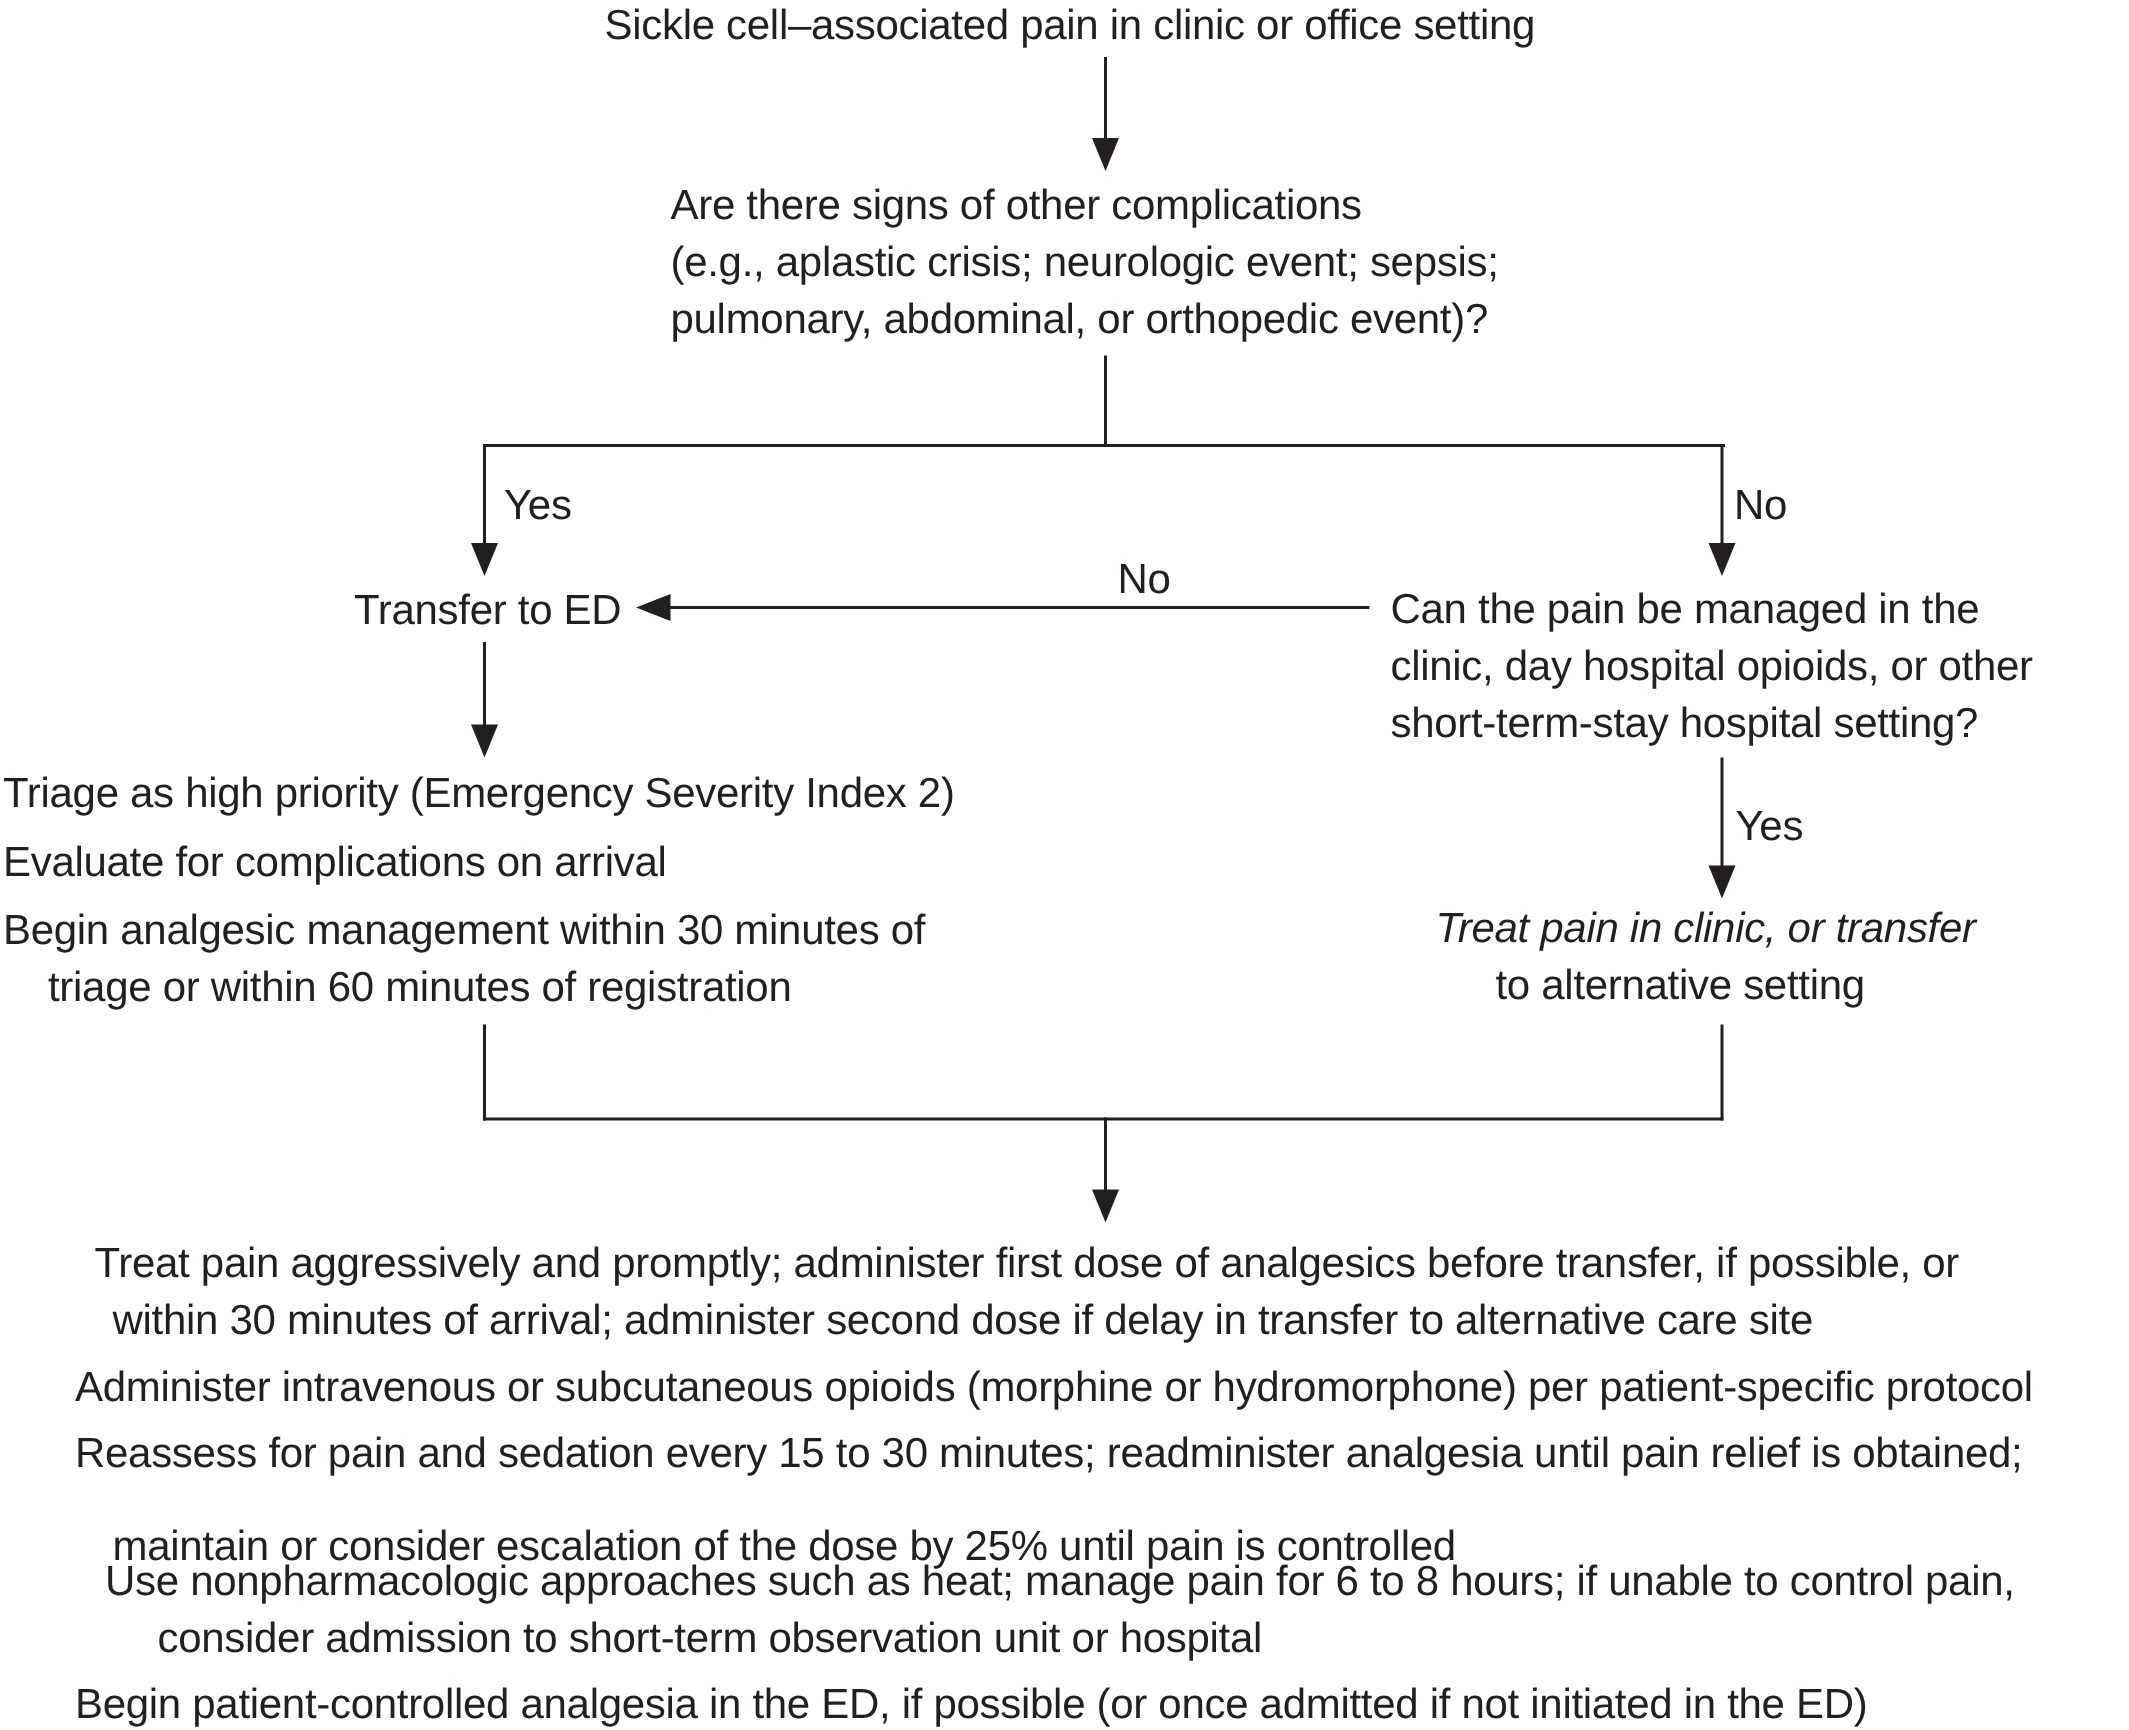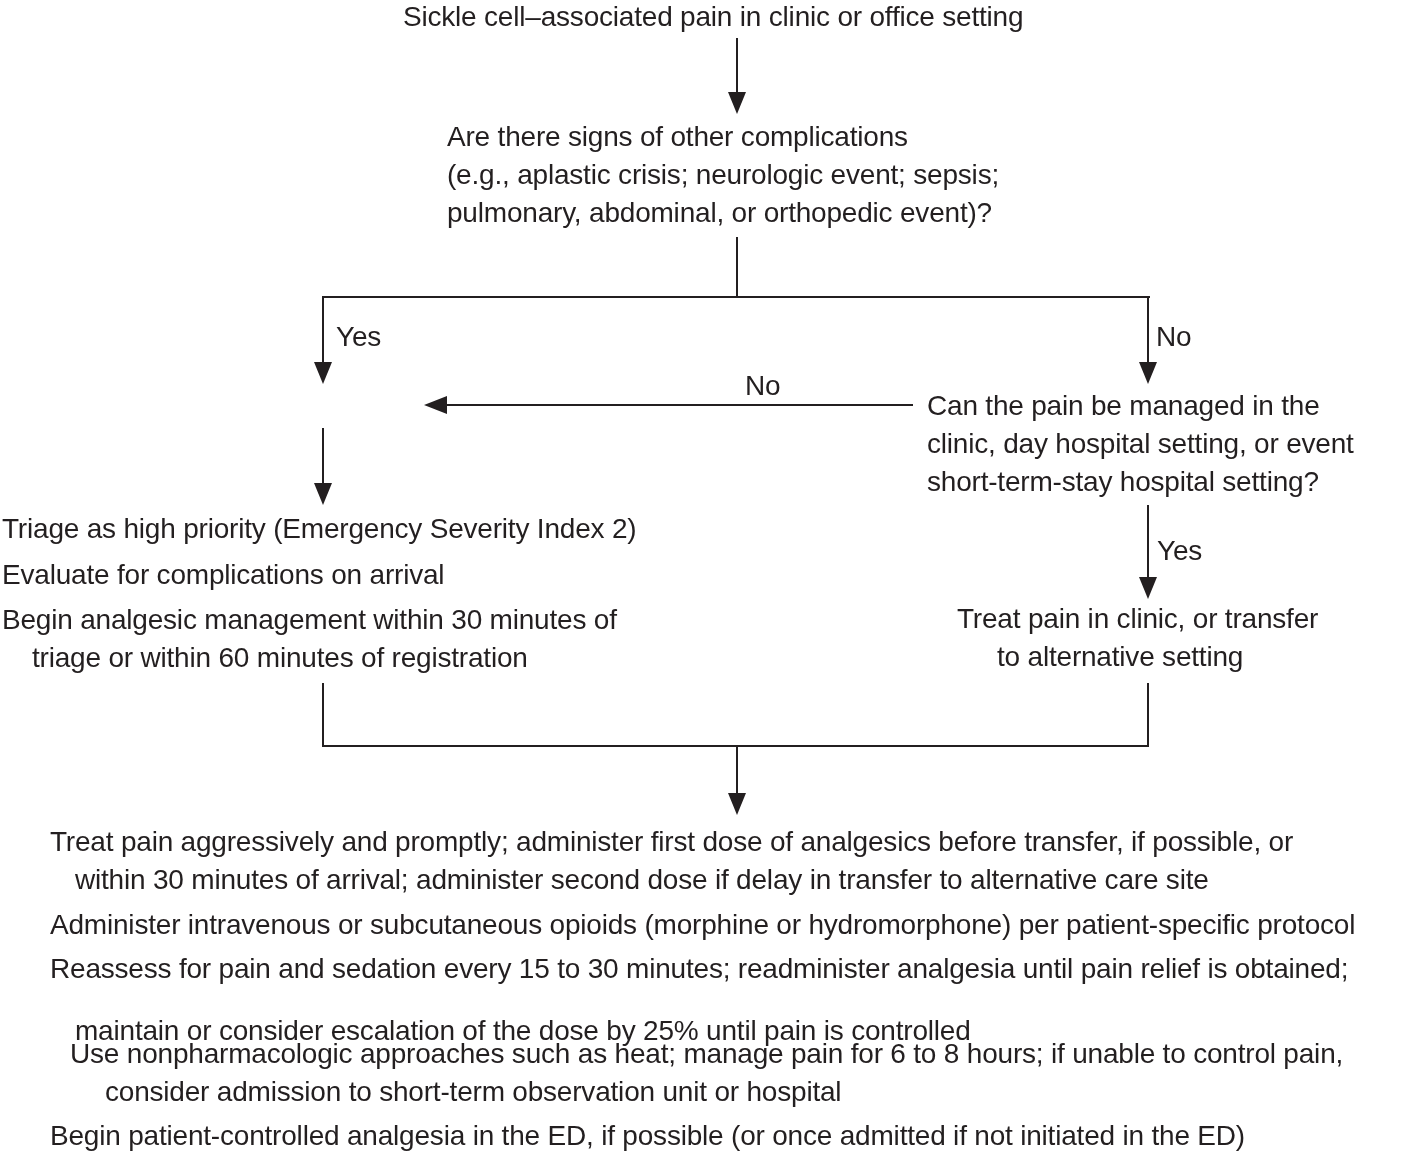--- a/index.html
+++ b/index.html
@@ -56,58 +56,59 @@
   <div class="hline" style="left:322px; top:296px; width:828px;"></div>
 
   <div class="vline" style="left:322px; top:296px; height:68px;"></div>
   <div class="arrd" style="left:314px; top:362px;"></div>
   <div class="t" style="left:336px; top:318px;">Yes</div>
 
   <div class="vline" style="left:1147px; top:296px; height:68px;"></div>
   <div class="arrd" style="left:1139px; top:362px;"></div>
   <div class="t" style="left:1156px; top:318px;">No</div>
 
+  <div class="t" style="left:236px; top:388px;">Transfer to ED</div>
 
   <div class="hline" style="left:445px; top:404px; width:468px;"></div>
   <div class="arrl" style="left:424px; top:396px;"></div>
   <div class="t" style="left:745px; top:367px;">No</div>
 
   <div>
     <div class="t" style="left:927px; top:387px;">Can the pain be managed in the</div>
-    <div class="t" style="left:927px; top:425px;">clinic, day hospital setting, or event</div>
+    <div class="t" style="left:927px; top:425px;">clinic, day hospital opioids, or other</div>
     <div class="t" style="left:927px; top:463px;">short-term-stay hospital setting?</div>
   </div>
 
   <div class="vline" style="left:322px; top:428px; height:57px;"></div>
   <div class="arrd" style="left:314px; top:483px;"></div>
 
   <div>
     <div class="t" style="left:2px; top:510px;">Triage as high priority (Emergency Severity Index 2)</div>
     <div class="t" style="left:2px; top:556px;">Evaluate for complications on arrival</div>
     <div class="t" style="left:2px; top:601px;">Begin analgesic management within 30 minutes of</div>
     <div class="t" style="left:32px; top:639px;">triage or within 60 minutes of registration</div>
   </div>
 
   <div class="vline" style="left:1147px; top:505px; height:74px;"></div>
   <div class="arrd" style="left:1139px; top:577px;"></div>
   <div class="t" style="left:1157px; top:532px;">Yes</div>
 
   <div>
-    <div class="t" style="left:957px; top:600px;">Treat pain in clinic, or transfer</div>
+    <div class="t" style="left:957px; top:600px;font-style:italic;">Treat pain in clinic, or transfer</div>
     <div class="t" style="left:957px; top:638px;margin-left:40px;">to alternative setting</div>
   </div>
 
   <div class="vline" style="left:322px; top:683px; height:64px;"></div>
   <div class="vline" style="left:1147px; top:683px; height:64px;"></div>
   <div class="hline" style="left:322px; top:745px; width:827px;"></div>
   <div class="vline" style="left:736px; top:745px; height:50px;"></div>
   <div class="arrd" style="left:728px; top:793px;"></div>
 
   <div>
-    <div class="t" style="left:50px; top:823px;">Treat pain aggressively and promptly; administer first dose of analgesics before transfer, if possible, or</div>
+    <div class="t" style="left:63px; top:823px;">Treat pain aggressively and promptly; administer first dose of analgesics before transfer, if possible, or</div>
     <div class="t" style="left:75px; top:861px;">within 30 minutes of arrival; administer second dose if delay in transfer to alternative care site</div>
     <div class="t" style="left:50px; top:906px;">Administer intravenous or subcutaneous opioids (morphine or hydromorphone) per patient-specific protocol</div>
     <div class="t" style="left:50px; top:950px;">Reassess for pain and sedation every 15 to 30 minutes; readminister analgesia until pain relief is obtained;</div>
     <div class="t" style="left:75px; top:1012px;">maintain or consider escalation of the dose by 25% until pain is controlled</div>
     <div class="t" style="left:50px; top:1035px;margin-left:20px;">Use nonpharmacologic approaches such as heat; manage pain for 6 to 8 hours; if unable to control pain,</div>
     <div class="t" style="left:75px; top:1073px;margin-left:30px;">consider admission to short-term observation unit or hospital</div>
     <div class="t" style="left:50px; top:1117px;">Begin patient-controlled analgesia in the ED, if possible (or once admitted if not initiated in the ED)</div>
   </div>
 
 </div>

